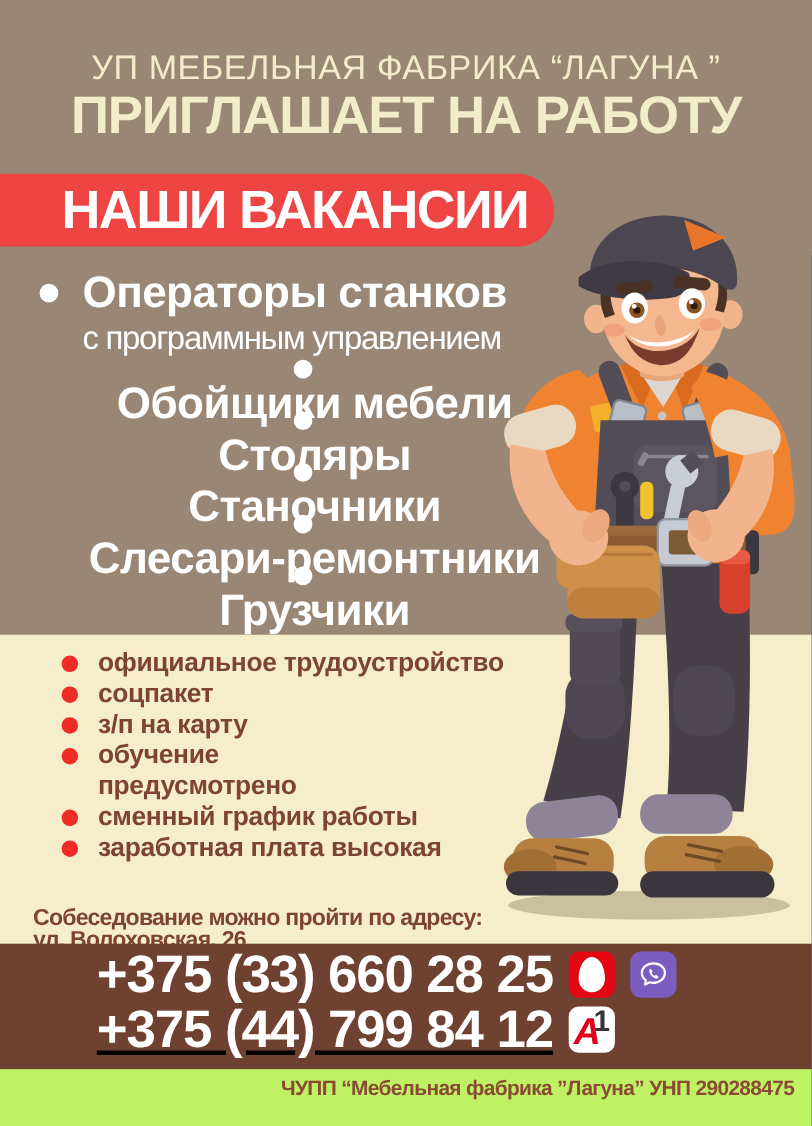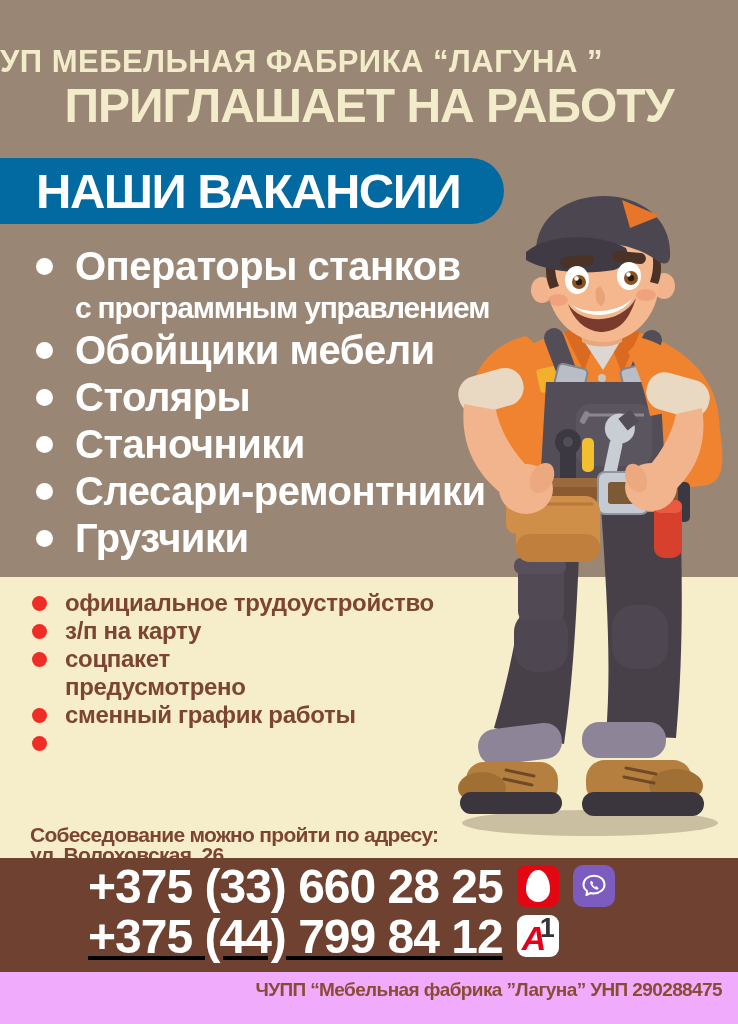--- a/index.html
+++ b/index.html
@@ -4,44 +4,44 @@
 <style>
   html,body{margin:0;padding:0;background:#555;}
   .poster{
     position:relative;width:738px;height:1024px;overflow:hidden;
     background:#9a8674;font-family:"Liberation Sans",sans-serif;
     -webkit-font-smoothing:antialiased;
   }
   .abs{position:absolute;}
 
   
-  .hdr1{top:44px;left:0;width:738px;color:#f3ecca;
-        font-size:31px;font-weight:700;letter-spacing:.5px;}
+  .hdr1{top:44px;left:0;width:738px;text-align:center;color:#f3ecca;
+        font-size:31px;font-weight:400;letter-spacing:.5px;}
   .hdr2{top:78px;left:0;width:738px;text-align:center;color:#f3ecca;
         font-size:48px;font-weight:700;letter-spacing:-1px;}
 
   
-  .banner{top:158px;left:0;width:504px;height:66px;background:#0369a1;
+  .banner{top:158px;left:0;width:504px;height:66px;background:#ef4444;
           border-radius:0 33px 33px 0;display:flex;align-items:center;
-          padding-left:36px;box-sizing:border-box;}
+          padding-left:56px;box-sizing:border-box;}
   .banner span{color:#fff;font-size:49px;font-weight:700;letter-spacing:-1.5px;}
 
   
   .vacancies{top:243px;left:36px;width:500px;}
   .vac-title{display:flex;align-items:center;color:#fff;
              font-size:40px;font-weight:700;letter-spacing:-.5px;line-height:46px;height:46px;}
   .vac-dot{width:17px;height:17px;border-radius:50%;background:#fff;margin-right:22px;flex:none;}
-  .vac-sub{color:#fff;font-size:30px;font-weight:700;letter-spacing:-1.2px;
+  .vac-sub{color:#fff;font-size:30px;font-weight:400;letter-spacing:-1.2px;
            line-height:38px;height:38px;padding-left:39px;}
   .vac-row{height:47px;}
-  .vac-row .vac-title{height:47px;line-height:47px;}
+  .vac-row .vac-title{height:47px;line-height:47px;flex-direction:column;}
 
   
   .cream{top:577px;left:0;width:738px;height:281px;background:#f6eecb;}
-  .benefits{top:589px;left:32px;}
+  .benefits{top:589px;left:56px;}
   .ben-row{display:flex;align-items:center;height:28px;}
   .ben-dot{width:15px;height:15px;border-radius:50%;background:#ee2d26;margin-right:18px;flex:none;}
   .ben-txt{color:#7d4433;font-size:24px;font-weight:700;letter-spacing:-.3px;}
   .ben-cont{height:28px;display:flex;align-items:center;padding-left:33px;}
 
   .interview{top:789px;left:30px;width:700px;color:#7d4433;
              font-size:21px;font-weight:600;line-height:20px;letter-spacing:-.7px;margin-top:36px;}
 
   
   .stripe{top:858px;left:0;width:738px;height:114px;background:#6f4130;}
@@ -52,21 +52,21 @@
   .chip{width:42px;height:42px;border-radius:9px;margin-left:14px;position:relative;flex:none;
         display:flex;align-items:center;justify-content:center;}
   .chip.mts{background:#e30613;}
   .egg{width:24px;height:32px;background:#fff;border-radius:50% 50% 50% 50%/62% 62% 40% 40%;}
   .chip.viber{background:#7d5cc0;border-radius:10px;}
   .chip.a1{background:#fff;}
   .a1-a{position:absolute;left:5px;bottom:-1px;color:#e3001b;font-size:34px;font-weight:800;font-style:italic;}
   .a1-one{position:absolute;right:4px;top:-2px;color:#35343a;font-size:27px;font-weight:800;}
 
   
-  .footer{top:972px;left:0;width:738px;height:52px;background:#f0abfc;box-sizing:border-box;
+  .footer{top:972px;left:0;width:738px;height:52px;background:#bef264;box-sizing:border-box;
           text-align:right;padding:7px 16px 0 0;}
   .footer span{color:#8a4a33;font-size:19px;font-weight:700;letter-spacing:-.6px;}
 
   
   .worker{top:190px;left:430px;width:308px;height:650px;pointer-events:none;}
 </style>
 </head>
 <body>
 
 <div class="poster">
@@ -118,35 +118,40 @@
 
   <div class="abs cream"></div>
 
   <div class="abs benefits">
     <div class="ben-row">
       <span class="ben-dot"></span>
       <span class="ben-txt">официальное трудоустройство</span>
     </div>
     <div class="ben-row">
       <span class="ben-dot"></span>
+      <span class="ben-txt">соцпакет</span>
+    </div>
+    <div class="ben-row">
+      <span class="ben-dot"></span>
       <span class="ben-txt">з/п на карту</span>
     </div>
     <div class="ben-row">
       <span class="ben-dot"></span>
-      <span class="ben-txt">соцпакет</span>
+      <span class="ben-txt">обучение</span>
     </div>
     <div class="ben-cont">
       <span class="ben-txt">предусмотрено</span>
     </div>
     <div class="ben-row">
       <span class="ben-dot"></span>
       <span class="ben-txt">сменный график работы</span>
     </div>
     <div class="ben-row">
       <span class="ben-dot"></span>
+      <span class="ben-txt">заработная плата высокая</span>
     </div>
   </div>
 
   <div class="abs interview">
     <div>Собеседование можно пройти по адресу:</div>
     <div>ул. Волоховская, 26</div>
   </div>
 
   <div class="abs stripe"></div>
   <div class="phone-row r1">

